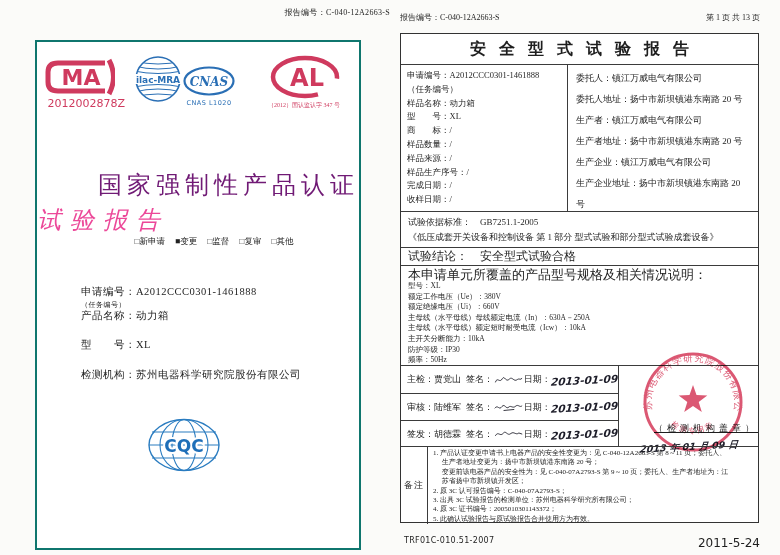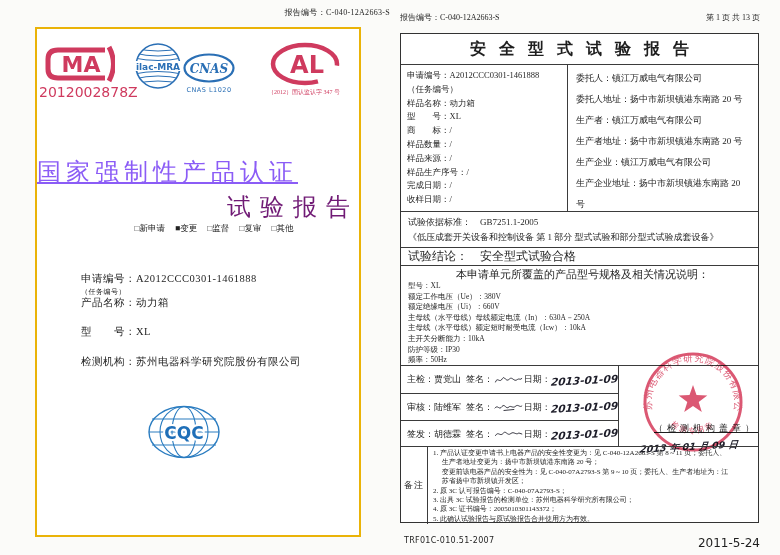--- a/index.html
+++ b/index.html
@@ -3,29 +3,29 @@
 <meta charset="utf-8">
 <style>
   html,body{margin:0;padding:0;}
   body{
     width:780px;height:555px;position:relative;overflow:hidden;
     background:#fbfbf9;color:#1e1e1e;
     font-family:"Liberation Serif","DejaVu Serif",serif;
   }
   
   .page-left{
-    position:absolute;left:35px;top:27px;width:322px;height:506px;
-    background:#fff;border:2px solid #eab308;
+    position:absolute;left:35px;top:40px;width:322px;height:506px;
+    background:#fff;border:2px solid #0f766e;
   }
   .l-reportno{position:absolute;left:230px;top:7px;width:160px;text-align:right;font-size:8px;letter-spacing:.3px;}
   .logo{position:absolute;}
   .logo-num{position:absolute;text-align:center;color:#cf3a5e;font-family:"DejaVu Sans",sans-serif;}
   .cnas-sub{position:absolute;text-align:center;color:#2a6fb5;font-size:6.5px;font-family:"DejaVu Sans",sans-serif;letter-spacing:.5px;}
-  .l-title1{position:absolute;left:0;top:127px;width:100%;text-align:left;font-size:24px;letter-spacing:5px;color:#8b5cf6;text-decoration:underline;}
-  .l-title2{position:absolute;left:0;top:162px;width:100%;text-align:right;font-size:24px;letter-spacing:9px;color:#701a75;}
+  .l-title1{position:absolute;left:0;top:127px;width:100%;text-align:right;font-size:24px;letter-spacing:5px;color:#701a75;}
+  .l-title2{position:absolute;left:0;top:162px;width:100%;text-align:left;font-size:24px;letter-spacing:9px;color:#ec4899;font-style:italic;}
   .l-checks{position:absolute;left:0;top:194px;width:100%;text-align:center;font-size:8.5px;color:#222;padding-left:16px;}
   .l-checks .cbx{display:inline-block;margin:0 5px;}
   .l-field{position:absolute;left:44px;font-size:10.5px;letter-spacing:.5px;}
   
   .r-header-left{position:absolute;left:400px;top:12px;font-size:8px;}
   .r-header-right{position:absolute;left:640px;top:12px;width:120px;text-align:right;font-size:8px;}
   .rtable{
     position:absolute;left:400px;top:33px;width:359px;height:490px;
     background:#fff;border:1.5px solid #333;box-sizing:border-box;
   }
@@ -35,21 +35,21 @@
     font-size:16px;font-weight:bold;letter-spacing:13px;text-indent:13px;}
   .r-info{height:147px;display:flex;}
   .r-info-left{width:167px;box-sizing:border-box;border-right:1px solid #3b3b3b;padding:4px 6px 0 6px;}
   .r-info-left .line{font-size:8.5px;line-height:13.8px;white-space:nowrap;}
   .r-info-right{flex:1;padding:3px 8px 0 8px;}
   .r-info-right .line{font-size:9px;line-height:21px;}
   .r-std{height:36px;padding:3px 7px 0 7px;box-sizing:border-box;}
   .r-std div{font-size:9px;line-height:15px;}
   .r-concl{height:18px;display:flex;align-items:center;padding-left:7px;font-size:12px;}
   .r-specs{height:100px;padding:2px 7px 0 7px;box-sizing:border-box;}
-  .r-specs-title{font-size:11px;line-height:13px;margin-left:48px;}
+  .r-specs-title{font-size:13px;line-height:13px;}
   .r-specs .line{font-size:7.5px;line-height:10.6px;white-space:nowrap;}
   .r-sign{height:81px;display:flex;}
   .sig-rows{width:218px;box-sizing:border-box;border-right:1px solid #3b3b3b;}
   .sig-row{height:27px;box-sizing:border-box;display:flex;align-items:center;padding-left:6px;font-size:9px;white-space:nowrap;}
   .sig-row + .sig-row{border-top:1px solid #3b3b3b;}
   .sig-row svg{margin:0 1px;}
   .hand{
     font-family:"DejaVu Sans",sans-serif;font-style:italic;font-weight:600;
     font-size:10.5px;color:#1c1c28;display:inline-block;
     transform:rotate(-3deg) skewX(-8deg);
@@ -73,21 +73,21 @@
 
 <div class="l-reportno">报告编号：C-040-12A2663-S</div>
 
 <div class="page-left">
 
   <svg class="logo" style="left:6px;top:16px;" width="72" height="38" viewBox="0 0 72 38">
     <path d="M62 5 H15 Q5 5 5 14 V24 Q5 33 15 33 H62" fill="none" stroke="#cf3a5e" stroke-width="5"></path>
     <path d="M66 2 q9 17 0 34" fill="none" stroke="#cf3a5e" stroke-width="5"></path>
     <text x="38" y="27" text-anchor="middle" font-family="DejaVu Sans,sans-serif" font-weight="bold" font-size="22" fill="#cf3a5e">MA</text>
   </svg>
-  <div class="logo-num" style="left:2px;top:55px;width:86px;font-size:14px;">2012002878Z</div>
+  <div class="logo-num" style="left:2px;top:55px;width:86px;font-size:11px;text-align:right;">2012002878Z</div>
 
   <svg class="logo" style="left:97px;top:13px;" width="48" height="48" viewBox="0 0 48 48">
     <defs>
         <clipPath id="ilacclip">
           <circle cx="24" cy="24" r="22"></circle>
         </clipPath>
       </defs>
     <circle cx="24" cy="24" r="22" fill="#fff" stroke="#2a6fb5" stroke-width="1.6"></circle>
     <g clip-path="url(#ilacclip)" stroke="#2a6fb5" stroke-width="1" fill="none">
       <path d="M0 6 Q24 12 48 6"></path>

